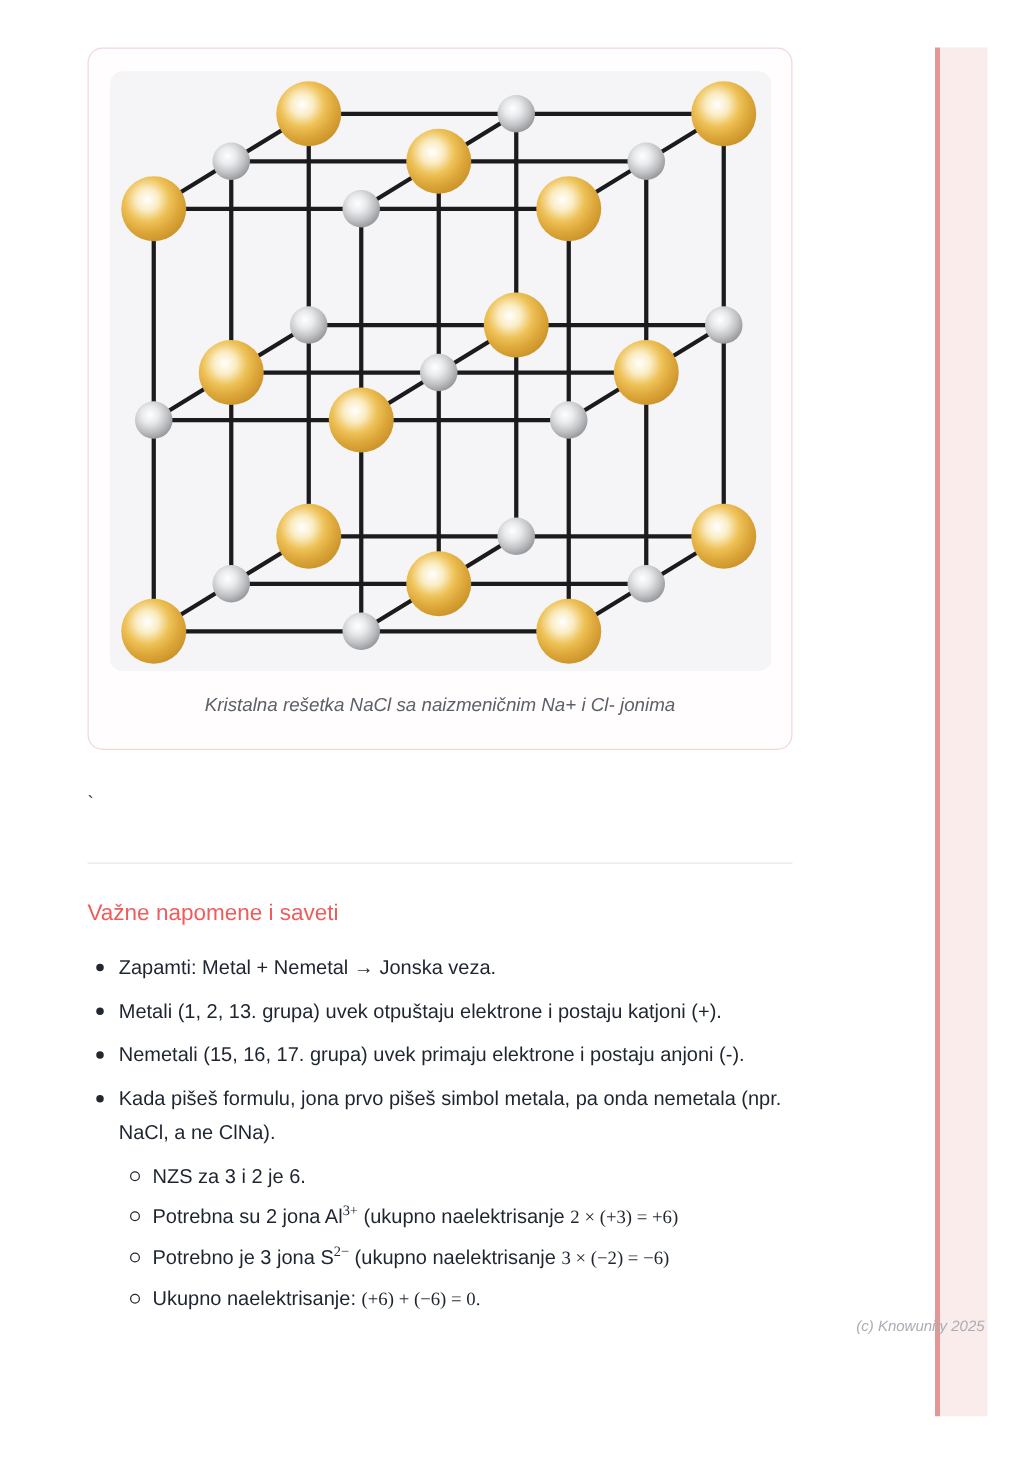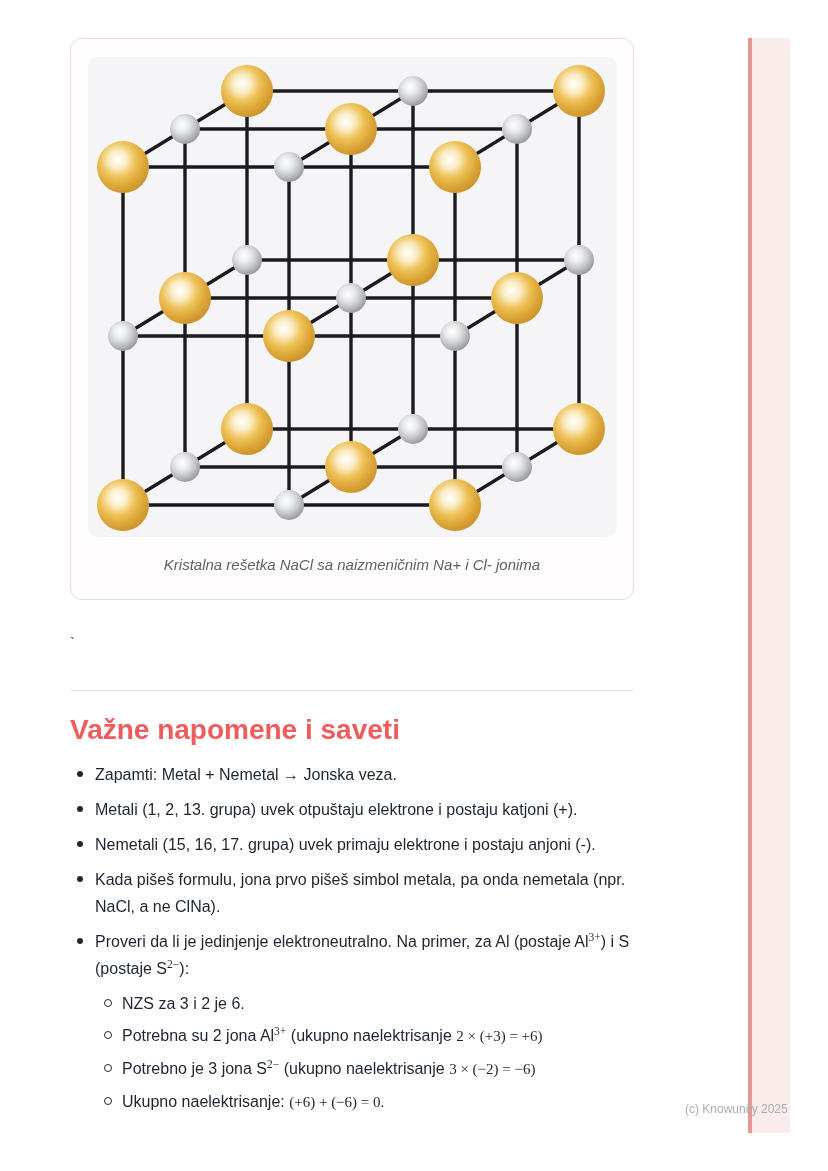--- a/index.html
+++ b/index.html
@@ -20,21 +20,21 @@
   .figure-image svg{display:block;width:100%;height:100%;}
   .figure-caption{
     margin-top:19px;text-align:center;font-style:italic;font-size:15px;color:#5c6168;
   }
 
   .stray{margin-top:34px;height:18px;font-size:15px;color:#2b3036;}
 
   hr.divider{border:none;border-top:1px solid #e7e8ea;margin:38px 0 0 0;}
 
   h2.section-heading{
-    margin:24px 0 0 0;font-size:28px;line-height:30px;font-weight:700;color:var(--accent,#ef5c5c);
+    margin:24px 0 0 0;font-size:18px;line-height:30px;font-weight:400;color:var(--accent,#ef5c5c);
   }
 
   ul.bullets{list-style:none;margin:16px 0 0 0;padding:0;}
   li.bullet{position:relative;font-size:16px;line-height:27px;}
   li.level1{padding-left:25px;margin-bottom:8px;}
   li.level2{padding-left:52px;margin-bottom:5px;}
   li.level1 > .marker{
     position:absolute;left:7px;top:10px;width:6px;height:6px;border-radius:50%;background:#23272e;
   }
   li.level2 > .marker{
@@ -42,21 +42,21 @@
     border:1.6px solid #23272e;background:transparent;box-sizing:border-box;width:8px;height:8px;
   }
   .b{font-weight:400;}
   .math{font-family:"Liberation Serif", serif;font-size:15px;}
   .sup{font-family:"Liberation Serif", serif;font-size:11.5px;vertical-align:6px;line-height:0;}
 
   
   .strip-line{position:absolute;left:748px;top:38px;width:4px;height:1095px;background:var(--strip-line,#e49793);}
   .strip-fill{position:absolute;left:752px;top:38px;width:38px;height:1095px;background:var(--strip-fill,#fbecec);}
 
-  .watermark{position:absolute;left:685px;top:1102px;font-size:12px;color:#a9adb4;z-index:5;}
+  .watermark{position:absolute;left:685px;top:1054px;font-size:12px;color:#a9adb4;z-index:5;font-style:italic;}
 </style>
 </head>
 <body style="--accent: #ef5c5c; --strip-line: #e49793; --strip-fill: #fbecec;">
 
 <div class="strip-line"></div>
 <div class="strip-fill"></div>
 <div class="watermark">(c) Knowunity 2025</div>
 
 <main class="content">
 
@@ -143,20 +143,19 @@
 
   <hr class="divider">
 
   <h2 class="section-heading">Važne napomene i saveti</h2>
 
   <ul class="bullets" id="bullet-list">
       <li class="bullet level1"><span class="marker"></span><span class="bullet-text"><span>Zapamti: </span><span class="b">Metal + Nemetal → Jonska veza</span><span>.</span></span></li>
       <li class="bullet level1"><span class="marker"></span><span class="bullet-text"><span>Metali (1, 2, 13. grupa) uvek otpuštaju elektrone i postaju </span><span class="b">katjoni (+)</span><span>.</span></span></li>
       <li class="bullet level1"><span class="marker"></span><span class="bullet-text"><span>Nemetali (15, 16, 17. grupa) uvek primaju elektrone i postaju </span><span class="b">anjoni (-)</span><span>.</span></span></li>
       <li class="bullet level1"><span class="marker"></span><span class="bullet-text"><span>Kada pišeš formulu, jona prvo pišeš simbol metala, pa onda nemetala (npr. NaCl, a ne ClNa).</span></span></li>
-      <li class="bullet level1"><span class="marker"></span><span class="bullet-text"><span>Proveri da li je jedinjenje elektroneutralno. Na primer, za Al (postaje Al</span><span class="sup">3+</span><span>) i S (postaje S</span><span class="sup">2−</span><span>):</span></span></li>
       <li class="bullet level2"><span class="marker"></span><span class="bullet-text"><span>NZS za 3 i 2 je 6.</span></span></li>
       <li class="bullet level2"><span class="marker"></span><span class="bullet-text"><span>Potrebna su 2 jona Al</span><span class="sup">3+</span><span> (ukupno naelektrisanje </span><span class="math">2 × (+3) = +6)</span></span></li>
       <li class="bullet level2"><span class="marker"></span><span class="bullet-text"><span>Potrebno je 3 jona S</span><span class="sup">2−</span><span> (ukupno naelektrisanje </span><span class="math">3 × (−2) = −6)</span></span></li>
       <li class="bullet level2"><span class="marker"></span><span class="bullet-text"><span>Ukupno naelektrisanje: </span><span class="math">(+6) + (−6) = 0.</span></span></li>
     </ul>
 
 </main>
 
 </body></html>

